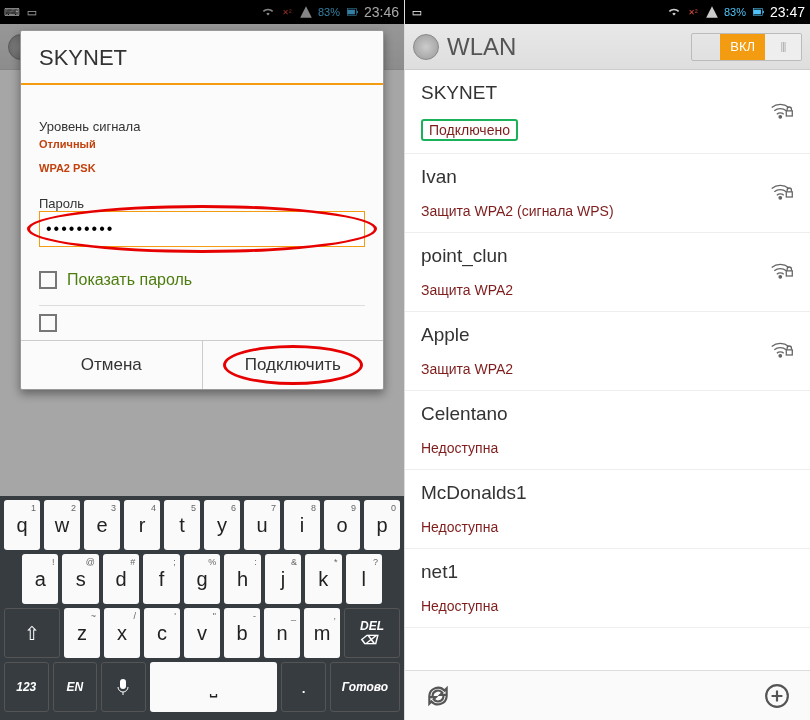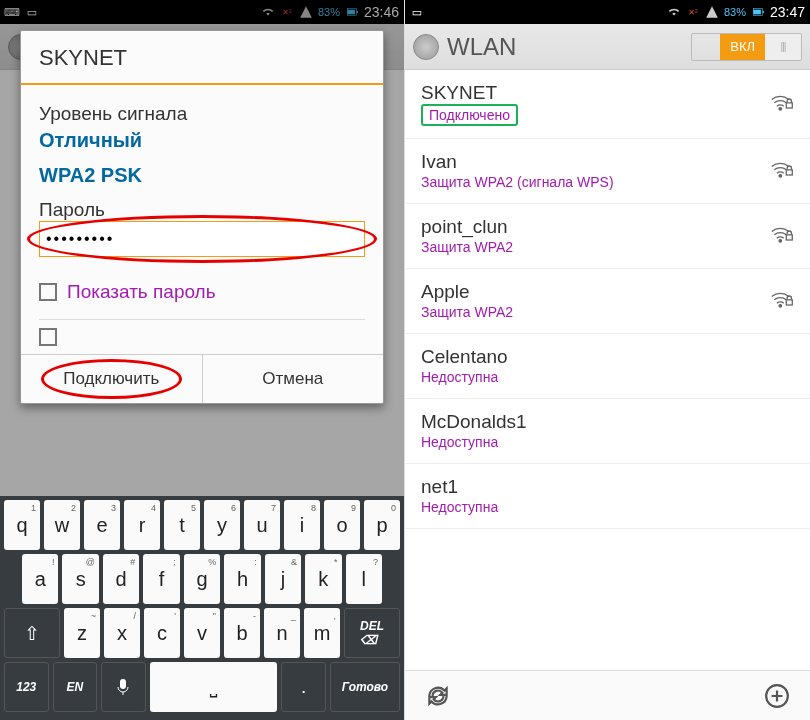--- a/index.html
+++ b/index.html
@@ -19,28 +19,28 @@
 
 .wlan-header-bg { height: 46px; background: linear-gradient(#e8e8e8,#d8d8d8); display: flex; align-items: center; padding: 0 8px; border-bottom: 1px solid #ccc; }
 .gear-circle { width: 26px; height: 26px; border-radius: 50%; border: 1px solid #888; background: radial-gradient(#ccc,#999); margin-right: 8px; }
 .wlan-title { font-size: 24px; color: #555; }
 
 
 .dim { position: absolute; inset: 0; background: rgba(0,0,0,.35); }
 .modal { position: absolute; left: 20px; right: 20px; top: 30px; background: #fbfbfb; border: 1px solid #999; border-radius: 2px; box-shadow: 0 4px 10px rgba(0,0,0,.4); }
 .modal-title { font-size: 22px; color: #333; padding: 14px 18px 12px; border-bottom: 2px solid #f39c12; }
 .modal-body { padding: 12px 18px 8px; max-height: 310px; overflow: hidden; }
-.field-label { font-size: 19px; color: #333; margin-top: 6px; }
-.field-value { font-size: 20px; font-weight: bold; color: #0369a1; margin-top: 4px; margin-bottom: 12px; }
+.field-label { font-size: 13px; color: #333; margin-top: 22px; }
+.field-value { font-size: 11px; font-weight: bold; color: #c2410c; margin-top: 4px; margin-bottom: 12px; }
 .pw-wrap { position: relative; }
 .pw-input { width: 100%; border: 1px solid #f39c12; padding: 8px 6px; font-size: 16px; letter-spacing: 2px; background: #fff; }
 .red-ellipse-pw { position: absolute; left: -12px; right: -12px; top: -6px; bottom: -6px; border: 3px solid #e60000; border-radius: 50%; pointer-events: none; }
 .checkbox-row { display: flex; align-items: center; gap: 10px; margin-top: 24px; margin-bottom: 16px; }
 .chk { width: 18px; height: 18px; border: 2px solid #777; }
-.chk-label { font-size: 19px; color: #a21caf; }
+.chk-label { font-size: 16px; color: #4d7c0f; }
 .cut-row { display: flex; align-items: center; gap: 10px; border-top: 1px solid #ddd; padding-top: 8px; }
 .modal-buttons { display: flex; border-top: 1px solid #ccc; }
 .modal-btn { flex: 1; text-align: center; padding: 14px 0; font-size: 17px; color: #333; position: relative; }
 .modal-btn:first-child { border-right: 1px solid #ccc; }
 .red-ellipse-btn { position: absolute; left: 20px; right: 20px; top: 4px; bottom: 4px; border: 3px solid #e60000; border-radius: 50%; pointer-events: none; }
 
 
 .keyboard { position: absolute; bottom: 0; left: 0; right: 0; background: #373c40; padding: 4px; }
 .kb-row { display: flex; gap: 4px; margin-bottom: 4px; justify-content: center; }
 .key { flex: 1; background: #fafafa; border-radius: 3px; height: 50px; display: flex; flex-direction: column; align-items: center; justify-content: center; font-size: 19px; color: #222; position: relative; min-width: 0; }
@@ -53,21 +53,21 @@
 
 
 .wlan-header2 { height: 46px; background: linear-gradient(#e8e8e8,#dedede); display: flex; align-items: center; padding: 0 8px; border-bottom: 1px solid #ccc; }
 .toggle { margin-left: auto; display: flex; height: 28px; border-radius: 2px; overflow: hidden; border: 1px solid #bbb; padding-left: 28px; }
 .toggle-on { background: #f39c12; color: #fff; padding: 4px 10px; font-size: 13px; display: flex; align-items: center; }
 .toggle-off { background: #eee; width: 36px; display: flex; align-items: center; justify-content: center; color: #aaa; font-size: 10px; letter-spacing: -1px; }
 .wifi-list { background: #fff; }
 .wifi-item { padding: 12px 16px; border-bottom: 1px solid #eee; display: flex; align-items: center; }
 .wifi-info { flex: 1; }
 .wifi-name { font-size: 19px; color: #333; }
-.wifi-sub { font-size: 14px; color: #a21caf; margin-top: 0; display: inline-block; }
+.wifi-sub { font-size: 14px; color: #7f1d1d; margin-top: 15px; display: inline-block; }
 .green-box { border: 2px solid #1bb05a; border-radius: 3px; padding: 1px 6px; }
 .wifi-icon { color: #666; }
 .wifi-icon svg { width: 24px; height: 20px; }
 .bottom-bar2 { position: absolute; bottom: 0; left: 0; right: 0; height: 50px; border-top: 1px solid #ddd; display: flex; align-items: center; justify-content: space-between; padding: 0 20px; background: #fafafa; }
 .refresh-icon, .add-icon { width: 26px; height: 26px; color: #555; }
 </style>
 </head>
 <body>
 
 <div class="container">
@@ -122,25 +122,25 @@
       </div>
       <div class="checkbox-row">
         <div class="chk"></div>
         <span class="chk-label">Показать пароль</span>
       </div>
       <div class="cut-row">
         <div class="chk"></div>
       </div>
     </div>
     <div class="modal-buttons">
+      <div class="modal-btn">Отмена</div>
       <div class="modal-btn">
         <span>Подключить</span>
         <div class="red-ellipse-btn"></div>
       </div>
-      <div class="modal-btn">Отмена</div>
     </div>
   </div>
 
   <div class="keyboard">
     <div class="kb-row" id="kbrow1">
           <div class="key ">
             <span class="key-sup">1</span>
             <span class="key-main">q</span>
           </div>
           <div class="key ">

